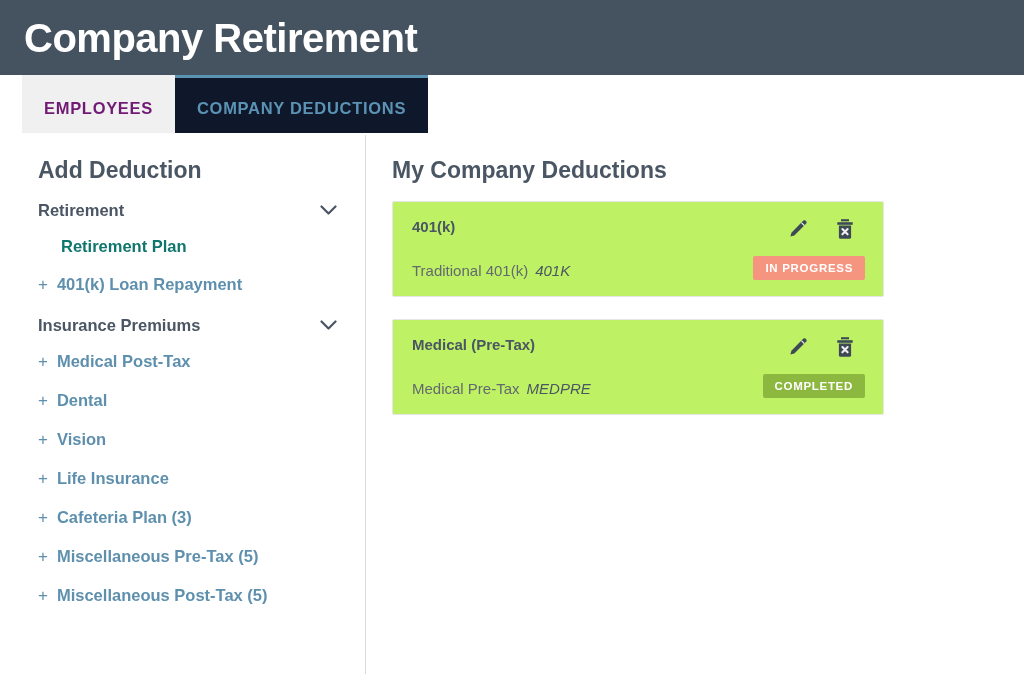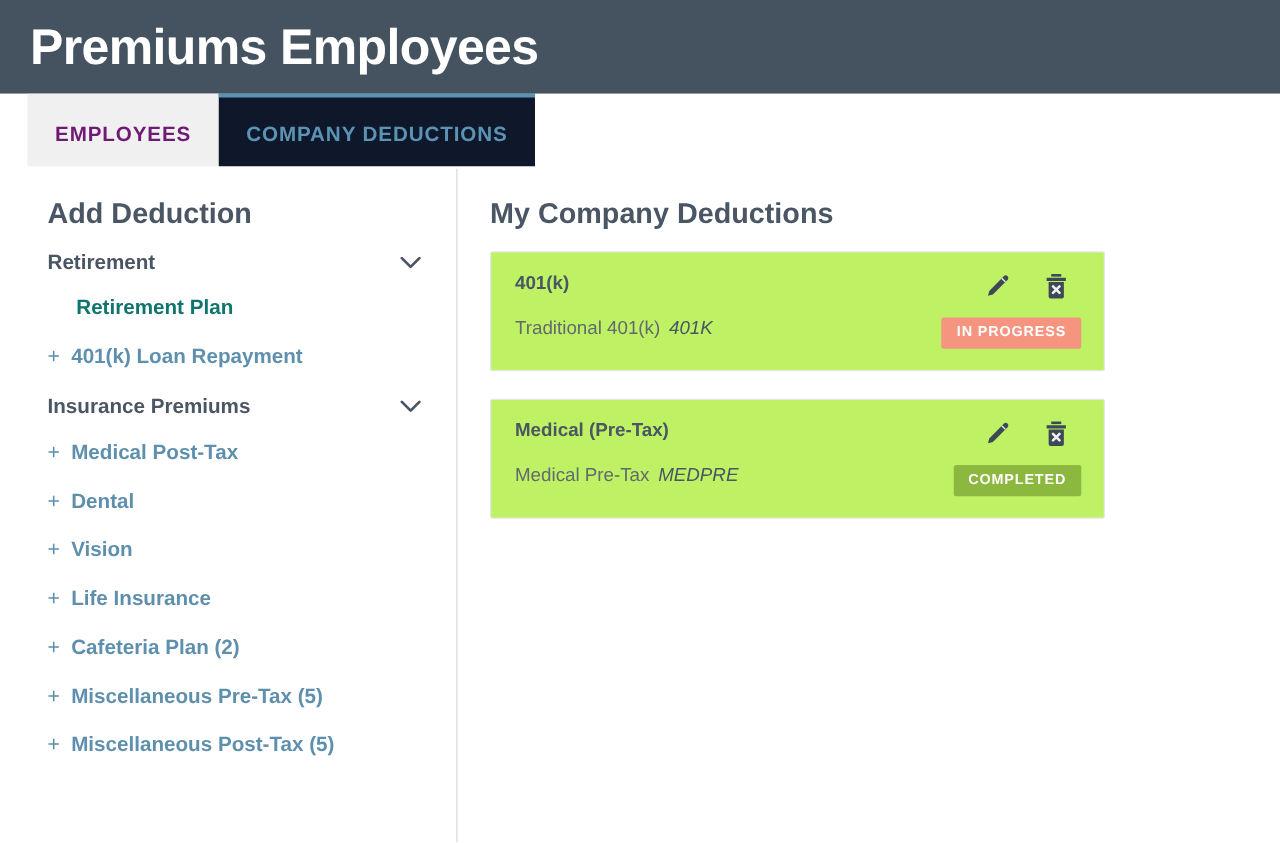--- a/index.html
+++ b/index.html
@@ -150,21 +150,21 @@
     gap: 27px;
     padding-right: 10px;
   }
   .icon-btn {
     cursor: pointer;
     display: block;
     line-height: 0;
   }
   .card-row2 {
     display: flex;
-    align-items: flex-start;
+    align-items: flex-end;
     justify-content: space-between;
     margin-top: 14px;
     min-height: 26px;
   }
   .card-desc {
     font-size: 15px;
     color: #63696f;
   }
   .card-code {
     font-style: italic;
@@ -180,21 +180,21 @@
     padding: 7px 12px 6px 12px;
     border-radius: 2px;
     line-height: 1;
     white-space: nowrap;
   }
 </style>
 </head>
 <body>
 
 <div id="app-header">
-  <h1 id="app-title">Premiums Employees</h1>
+  <h1 id="app-title">Company Retirement</h1>
 </div>
 
 <div id="tab-bar">
   <div class="tab inactive">EMPLOYEES</div>
   <div class="tab active">COMPANY DEDUCTIONS</div>
 </div>
 
 <div id="content">
 
   <div id="sidebar">
@@ -238,21 +238,21 @@
       <div class="sidebar-link">
         <span class="plus">+</span>
         <span>Vision</span>
       </div>
       <div class="sidebar-link">
         <span class="plus">+</span>
         <span>Life Insurance</span>
       </div>
       <div class="sidebar-link">
         <span class="plus">+</span>
-        <span>Cafeteria Plan (2)</span>
+        <span>Cafeteria Plan (3)</span>
       </div>
       <div class="sidebar-link">
         <span class="plus">+</span>
         <span>Miscellaneous Pre-Tax (5)</span>
       </div>
       <div class="sidebar-link">
         <span class="plus">+</span>
         <span>Miscellaneous Post-Tax (5)</span>
       </div>
     </div>

